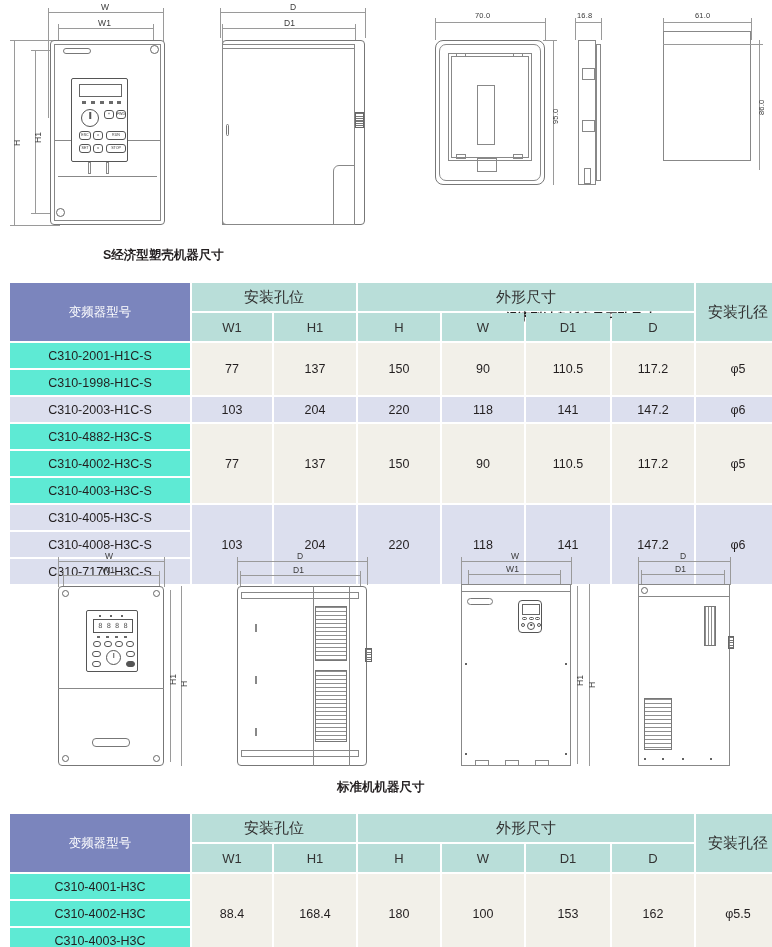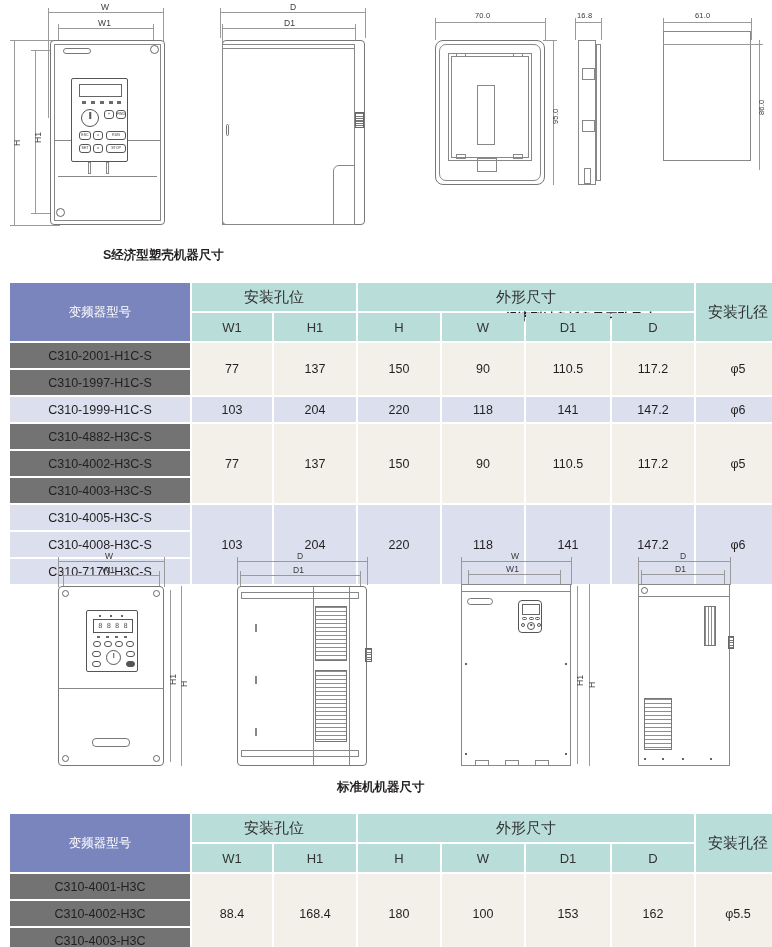--- a/index.html
+++ b/index.html
@@ -197,21 +197,21 @@
     color: #ffffff;
     font-size: 12.5px;
   }
   .th-group, .th-sub, .th-hole {
     background: #b9ded9;
     color: #333333;
     font-size: 15px;
   }
   .th-sub { font-size: 13px; }
   .cell-model {
-    background: #737373;
+    background: #5eead4;
     color: #231f20;
     font-size: 12.5px;
     height: 25px;
   }
   .cell-model.alt { background: #dcdfee; }
   .cell-val {
     background: #f2f0e9;
     color: #231f20;
     font-size: 12.5px;
   }
@@ -385,25 +385,25 @@
         <td class="cell-model">C310-2001-H1C-S</td>
         <td class="cell-val" rowspan="2">77</td>
         <td class="cell-val" rowspan="2">137</td>
         <td class="cell-val" rowspan="2">150</td>
         <td class="cell-val" rowspan="2">90</td>
         <td class="cell-val" rowspan="2">110.5</td>
         <td class="cell-val" rowspan="2">117.2</td>
         <td class="cell-val" rowspan="2">φ5</td>
       </tr>
       <tr>
-        <td class="cell-model">C310-1997-H1C-S</td>
-      </tr>
-
-      <tr>
-        <td class="cell-model alt">C310-1999-H1C-S</td>
+        <td class="cell-model">C310-1998-H1C-S</td>
+      </tr>
+
+      <tr>
+        <td class="cell-model alt">C310-2003-H1C-S</td>
         <td class="cell-val alt">103</td>
         <td class="cell-val alt">204</td>
         <td class="cell-val alt">220</td>
         <td class="cell-val alt">118</td>
         <td class="cell-val alt">141</td>
         <td class="cell-val alt">147.2</td>
         <td class="cell-val alt">φ6</td>
       </tr>
 
       <tr>

